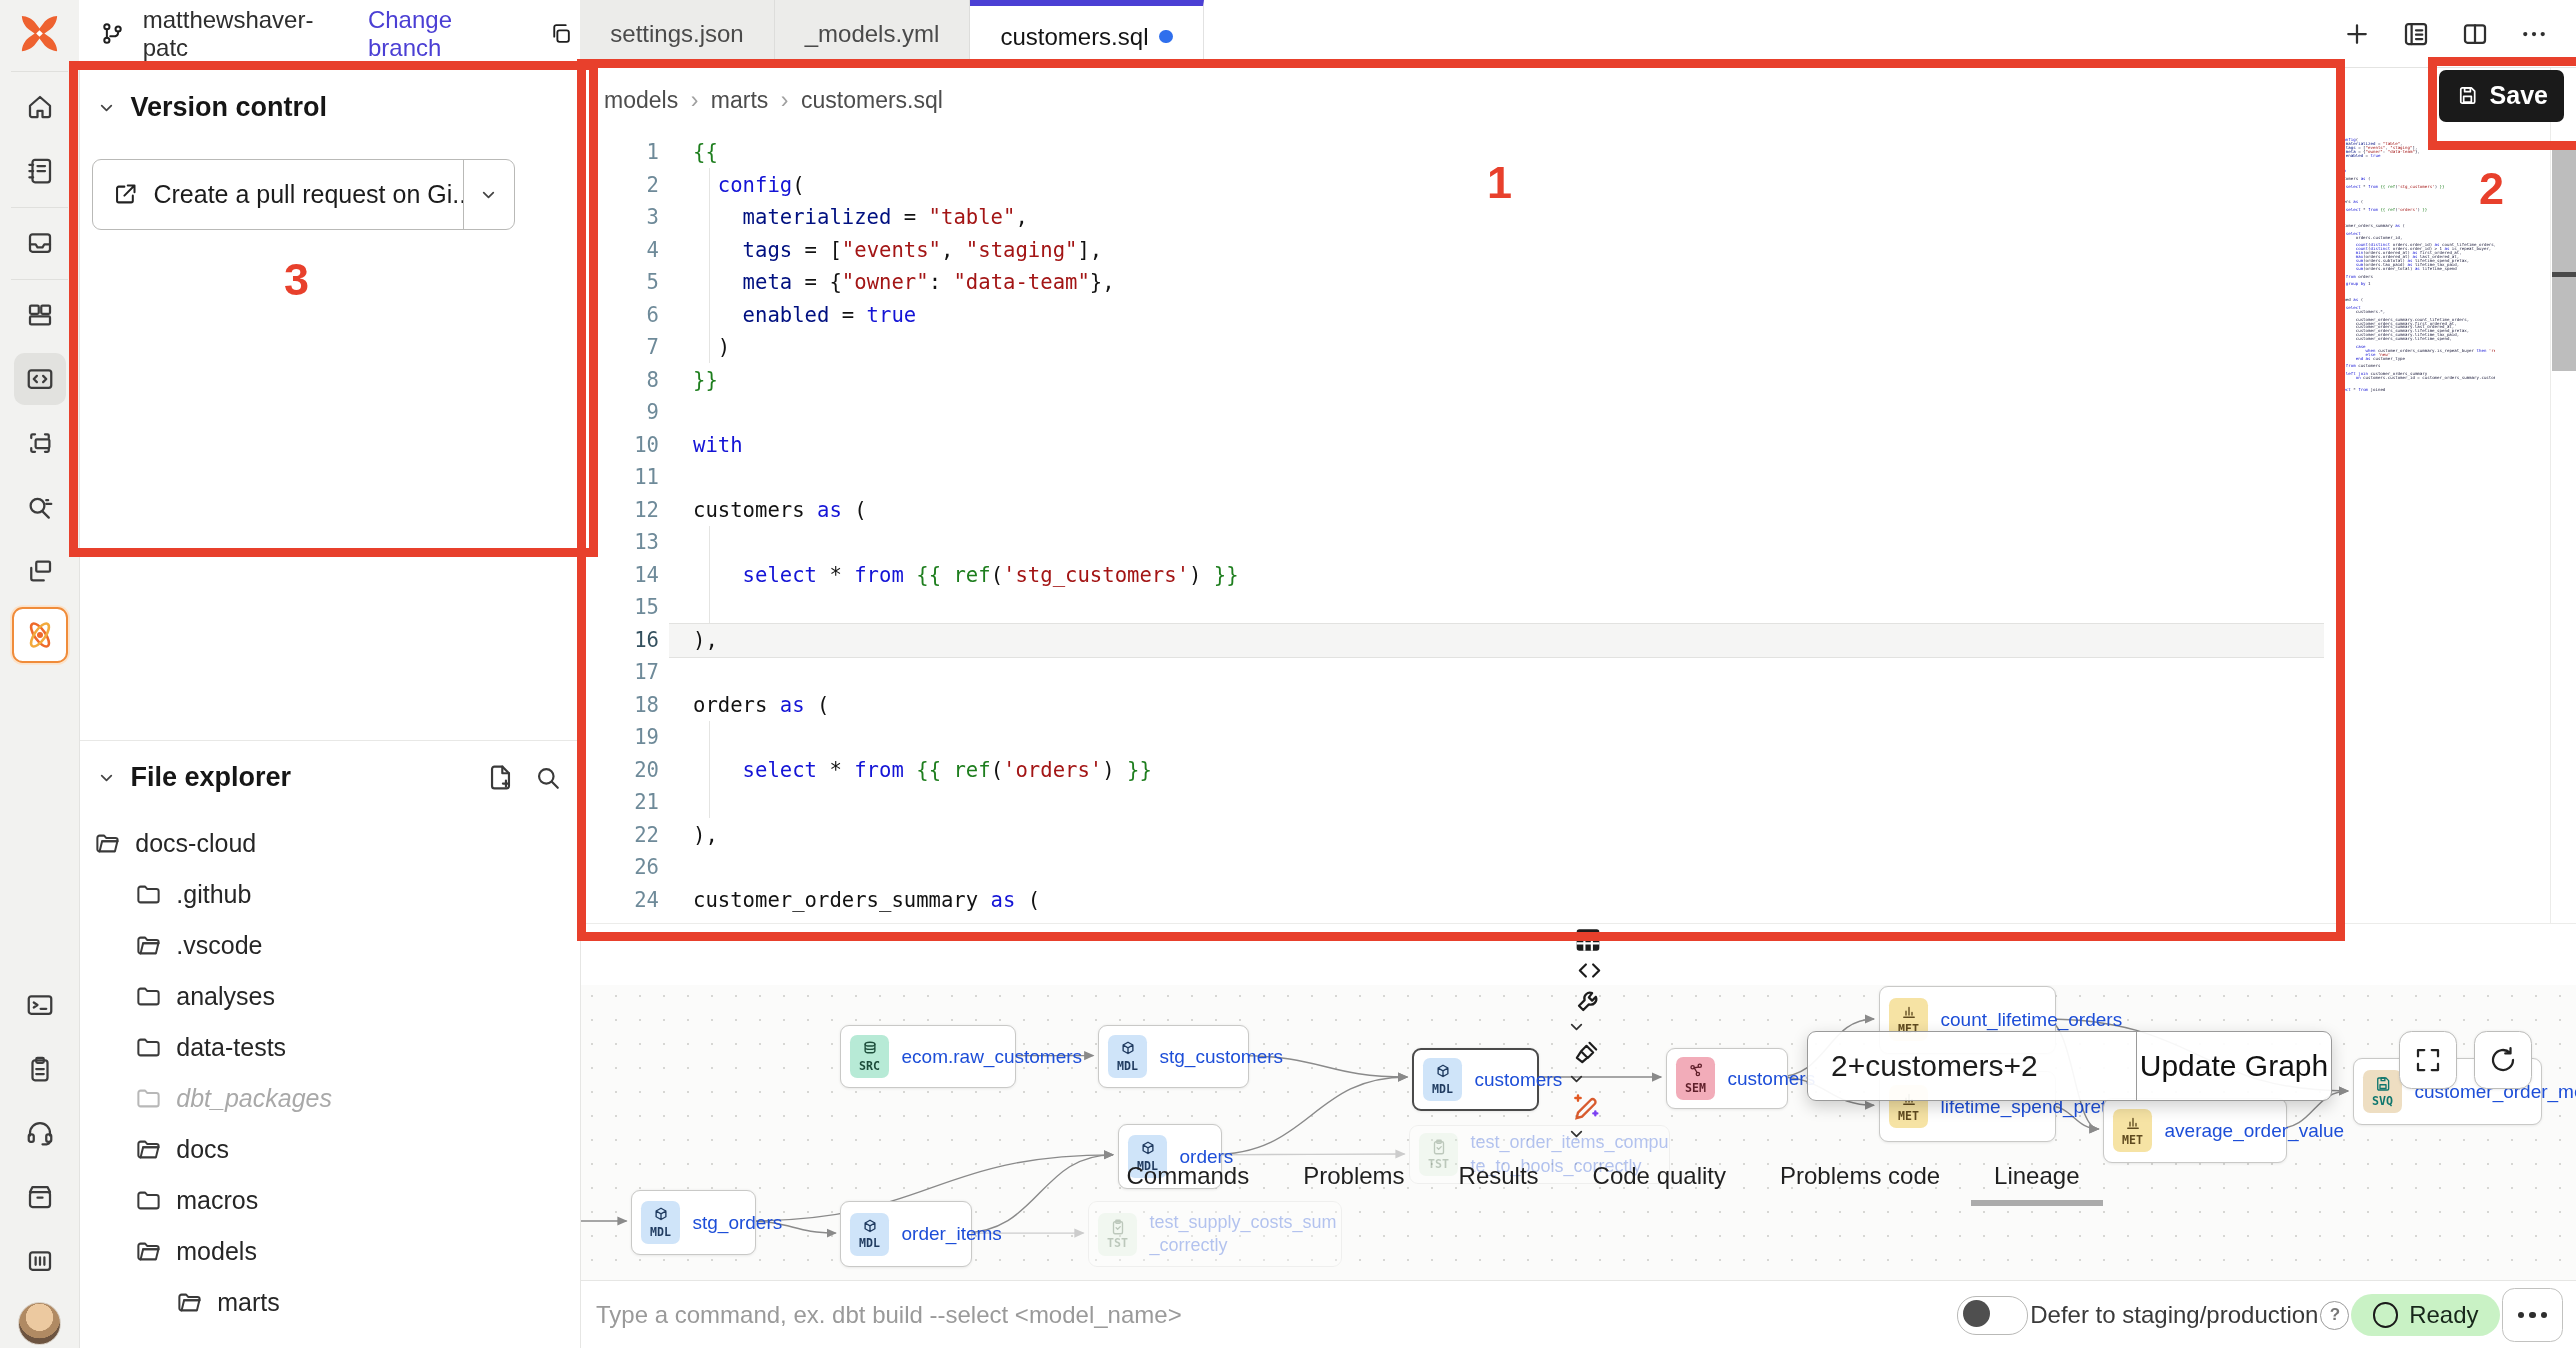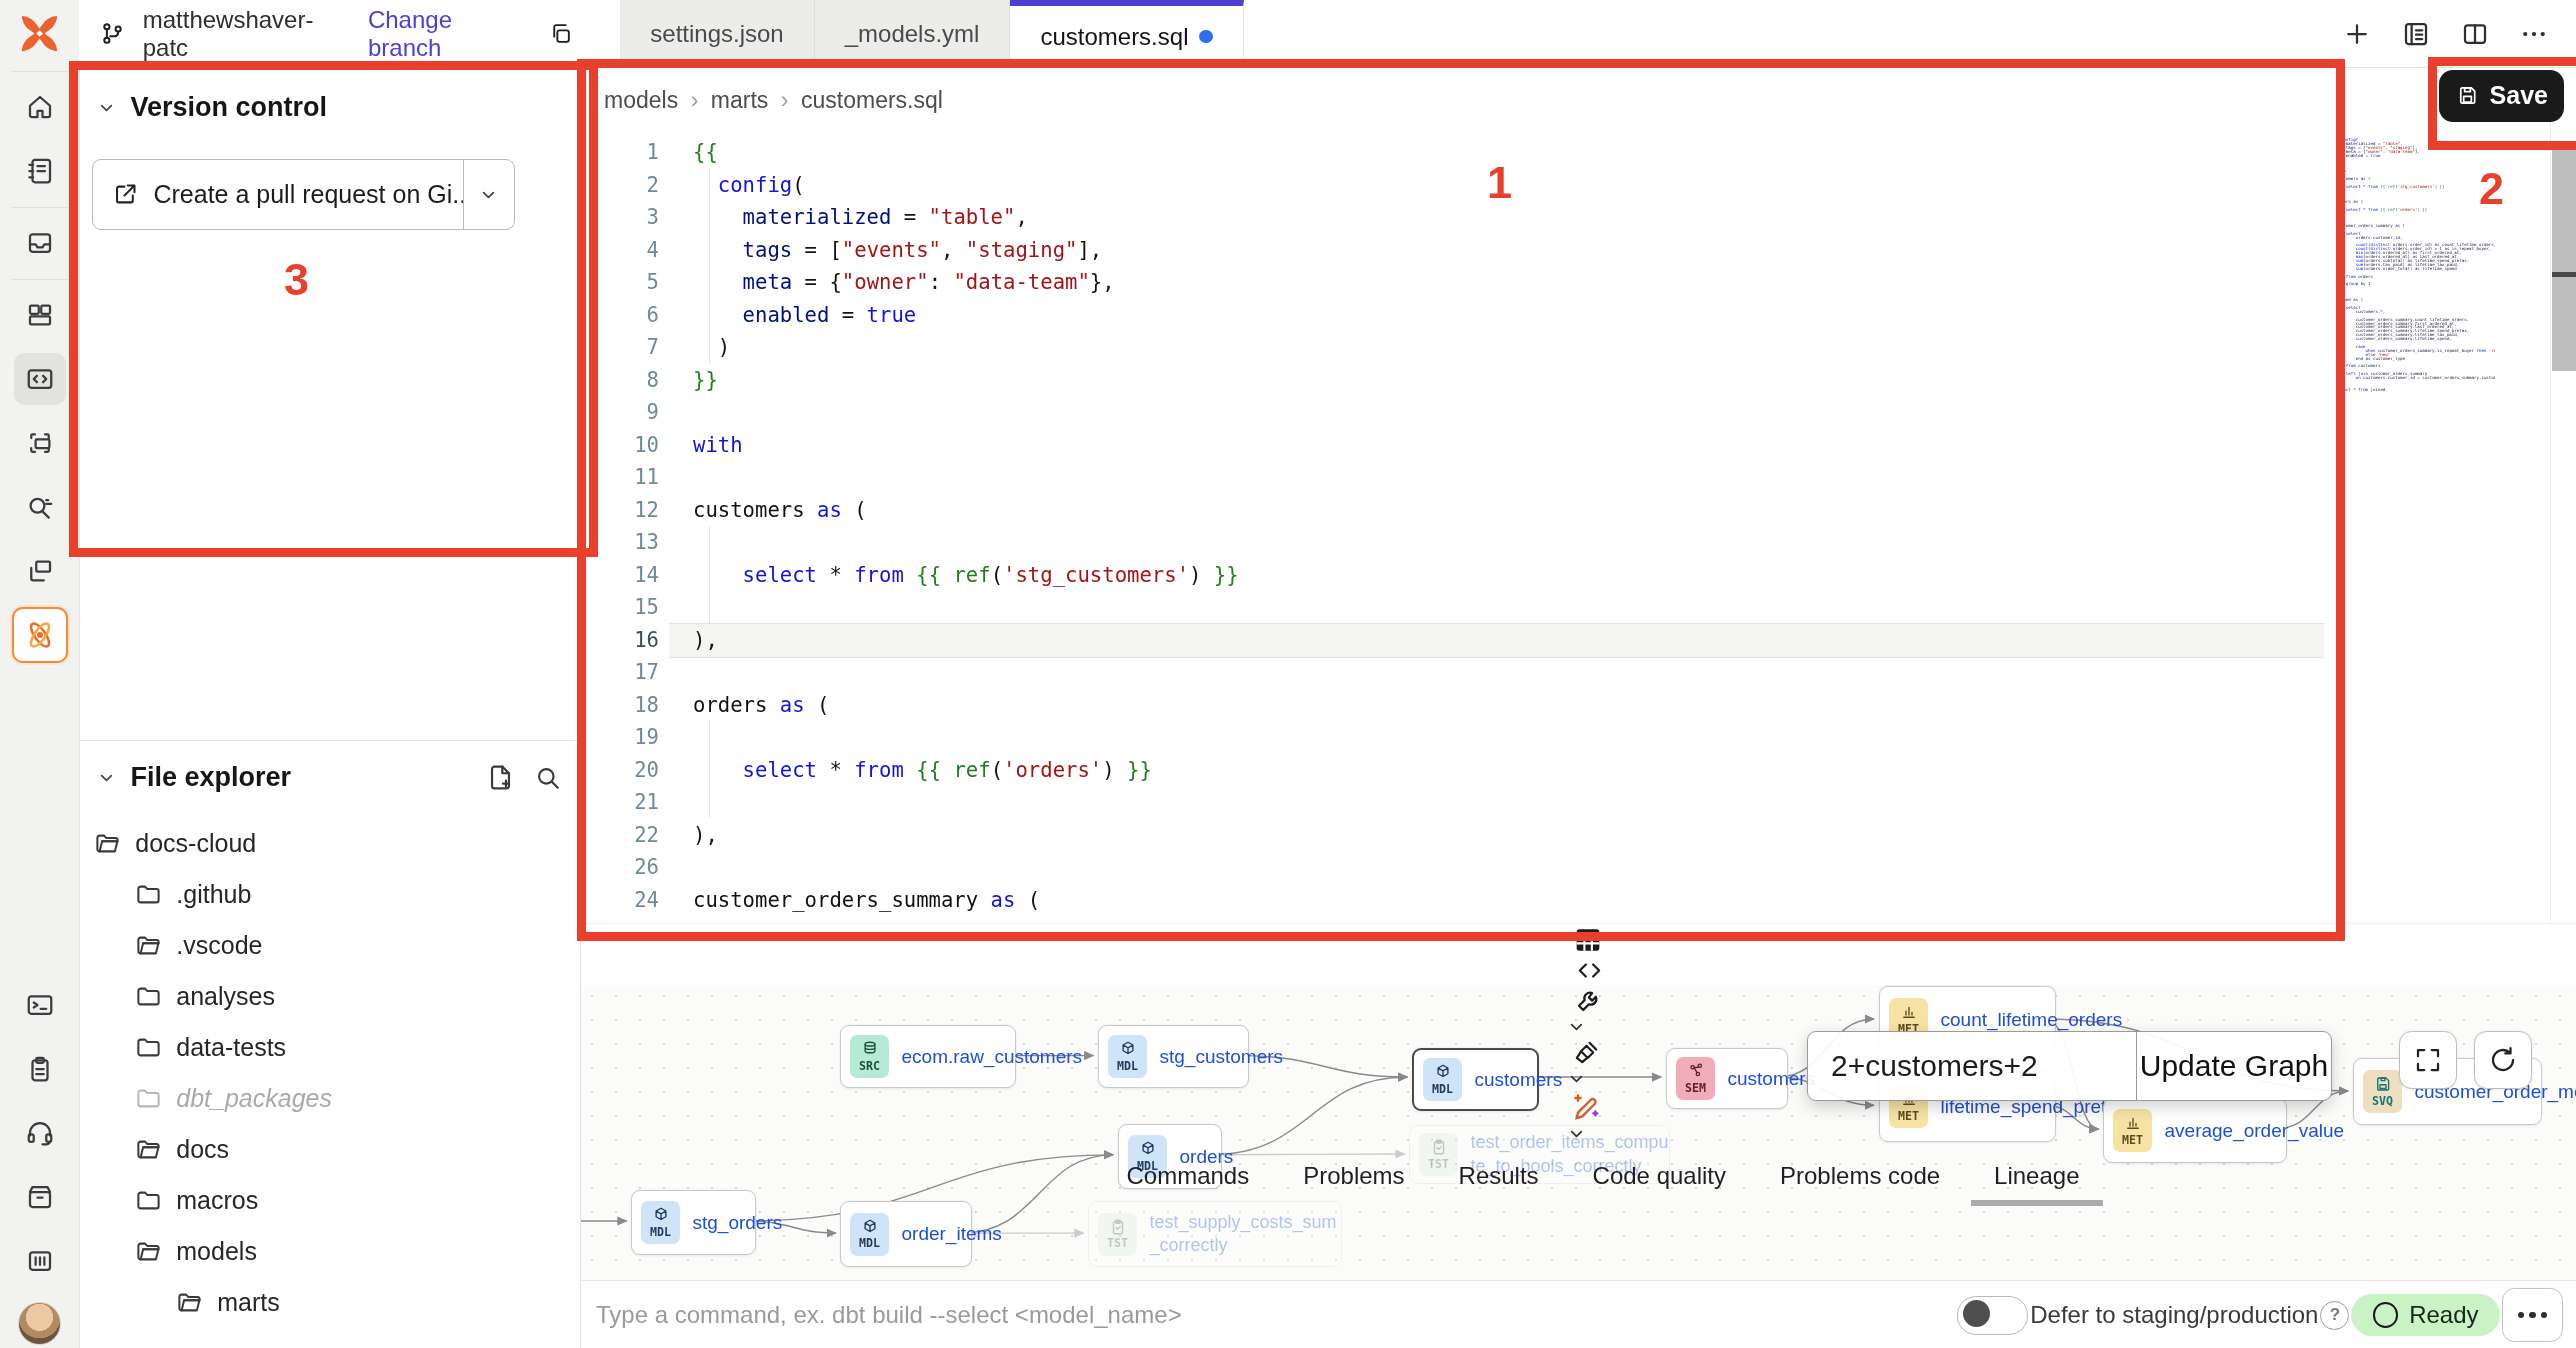--- a/index.html
+++ b/index.html
@@ -12,21 +12,21 @@
   .rail-btn{width:79px;height:64px;display:flex;align-items:center;justify-content:center;color:#3c3c3c;cursor:pointer;}
   .rail-btn .pill{width:52px;height:52px;border-radius:10.7px;display:flex;align-items:center;justify-content:center;}
   .rail-btn.active .pill{background:#e2e2df;}
   .rail-btn.catalyst .pill{border:2.7px solid #f08c3a;background:#fff;box-shadow:0 0 0 1.8px #fbe3cb;}
   .rail-divider{height:0.9px;background:#e0e0dd;margin:3.6px 10.7px;}
   .rail-spacer{flex:1;}
   #rail-stack{display:flex;flex-direction:column;height:1282px;}
   #avatar{width:41px;height:41px;border-radius:50%;margin:9px auto 12.5px auto;
       background:radial-gradient(circle at 50% 35%,#ecc9a0 0 40%,#b08a63 41% 62%,#6d5440 63%);border:0.9px solid #d8d0c6;}
   
-  #topbar{position:absolute;left:79px;top:0;right:0;height:67px;background:#fff;border-bottom:0.9px solid #e4e4e2;z-index:6;display:flex;align-items:stretch;gap:40px;}
+  #topbar{position:absolute;left:79px;top:0;right:0;height:67px;background:#fff;border-bottom:0.9px solid #e4e4e2;z-index:6;display:flex;align-items:stretch;}
   #branch-area{display:flex;align-items:center;gap:10.7px;padding-left:14.3px;width:487px;}
   #branch-name{font-size:24px;color:#2e2e2e;}
   #change-branch{font-size:24px;color:#4b3fd4;font-weight:500;cursor:pointer;}
   .tab{display:flex;align-items:center;gap:10.7px;padding:0 30px;font-size:24px;color:#4a4a4a;background:#ececea;border-right:0.9px solid #dddddb;cursor:pointer;position:relative;}
   .tab.active{background:#fff;color:#141414;border-top:6.3px solid #4b3fd4;border-right:0.9px solid #e2e2e2;}
   .tab .dot{width:13.4px;height:13.4px;border-radius:50%;background:#2f6fed;}
   #topbar-right{margin-left:auto;display:flex;align-items:center;gap:19.7px;padding-right:23px;color:#2f2f2f;}
   .tb-ic{width:39px;height:39px;display:flex;align-items:center;justify-content:center;cursor:pointer;}
   
   #left-panel{position:absolute;left:79px;top:67px;width:501px;bottom:0;background:#fff;border-right:0.9px solid #e6e6e4;z-index:4;}
@@ -50,21 +50,21 @@
   .cl{height:32.5px;}
   #cur-line{position:absolute;left:89px;right:252px;height:33px;background:#f5f5f4;border-top:0.9px solid #e2e2e0;border-bottom:0.9px solid #e2e2e0;z-index:1;}
   .indent-guide{position:absolute;width:0.9px;background:#e4e4e2;left:129px;z-index:1;}
   .k{color:#1414d6;} .s{color:#a31515;} .j{color:#1e7e1e;} .p{color:#001080;}
   #minimap{position:absolute;right:81px;top:67px;width:159px;height:268px;overflow:hidden;z-index:2;}
   #minimap pre{margin:0;font:4.1px/3.9px "DejaVu Sans Mono",monospace;color:#1b1b3a;white-space:pre;}
   #ed-right-border{position:absolute;right:25px;top:0;width:0.9px;height:856px;background:#ececea;}
   #scrollbar{position:absolute;right:0;top:0;width:24px;height:856px;}
   #scroll-thumb{position:absolute;left:0;top:74px;width:24px;height:230px;background:#bdbdbd;}
   #scroll-line{position:absolute;left:0;top:205px;width:24px;height:5.4px;background:#4a4a4a;}
-  #save-btn{position:absolute;right:11.6px;top:2.7px;width:125px;height:52px;background:#1a1a1a;color:#fff;border-radius:14px;
+  #save-btn{position:absolute;right:11.6px;top:2.7px;width:125px;height:52px;background:#1a1a1a;color:#fff;border-radius:7px;
      display:flex;align-items:center;justify-content:center;gap:10.7px;font-size:25px;font-weight:600;cursor:pointer;z-index:7;}
   
   #bp-toolbar{position:absolute;left:0;right:0;top:856px;height:61px;background:#fff;border-top:0.9px solid #ececea;display:flex;align-items:center;z-index:3;flex-direction:column;}
   .bp-ic{display:flex;align-items:center;justify-content:center;color:#1c1c1c;cursor:pointer;padding:0 7.2px;}
   .bp-chev{color:#333;margin-left:-3.6px;cursor:pointer;}
   #bp-tb-div{width:0.9px;height:39px;background:#e2e2e0;margin:0 0 0 14.3px;}
   #bp-tabs{display:flex;gap:54px;margin-left:50px;}
   .bp-tab{font-size:24px;color:#1f1f1f;cursor:pointer;position:relative;height:61px;display:flex;align-items:center;}
   .bp-tab.active::after{content:"";position:absolute;left:-23px;right:-23px;bottom:0;height:6.3px;background:#ababab;}
   

